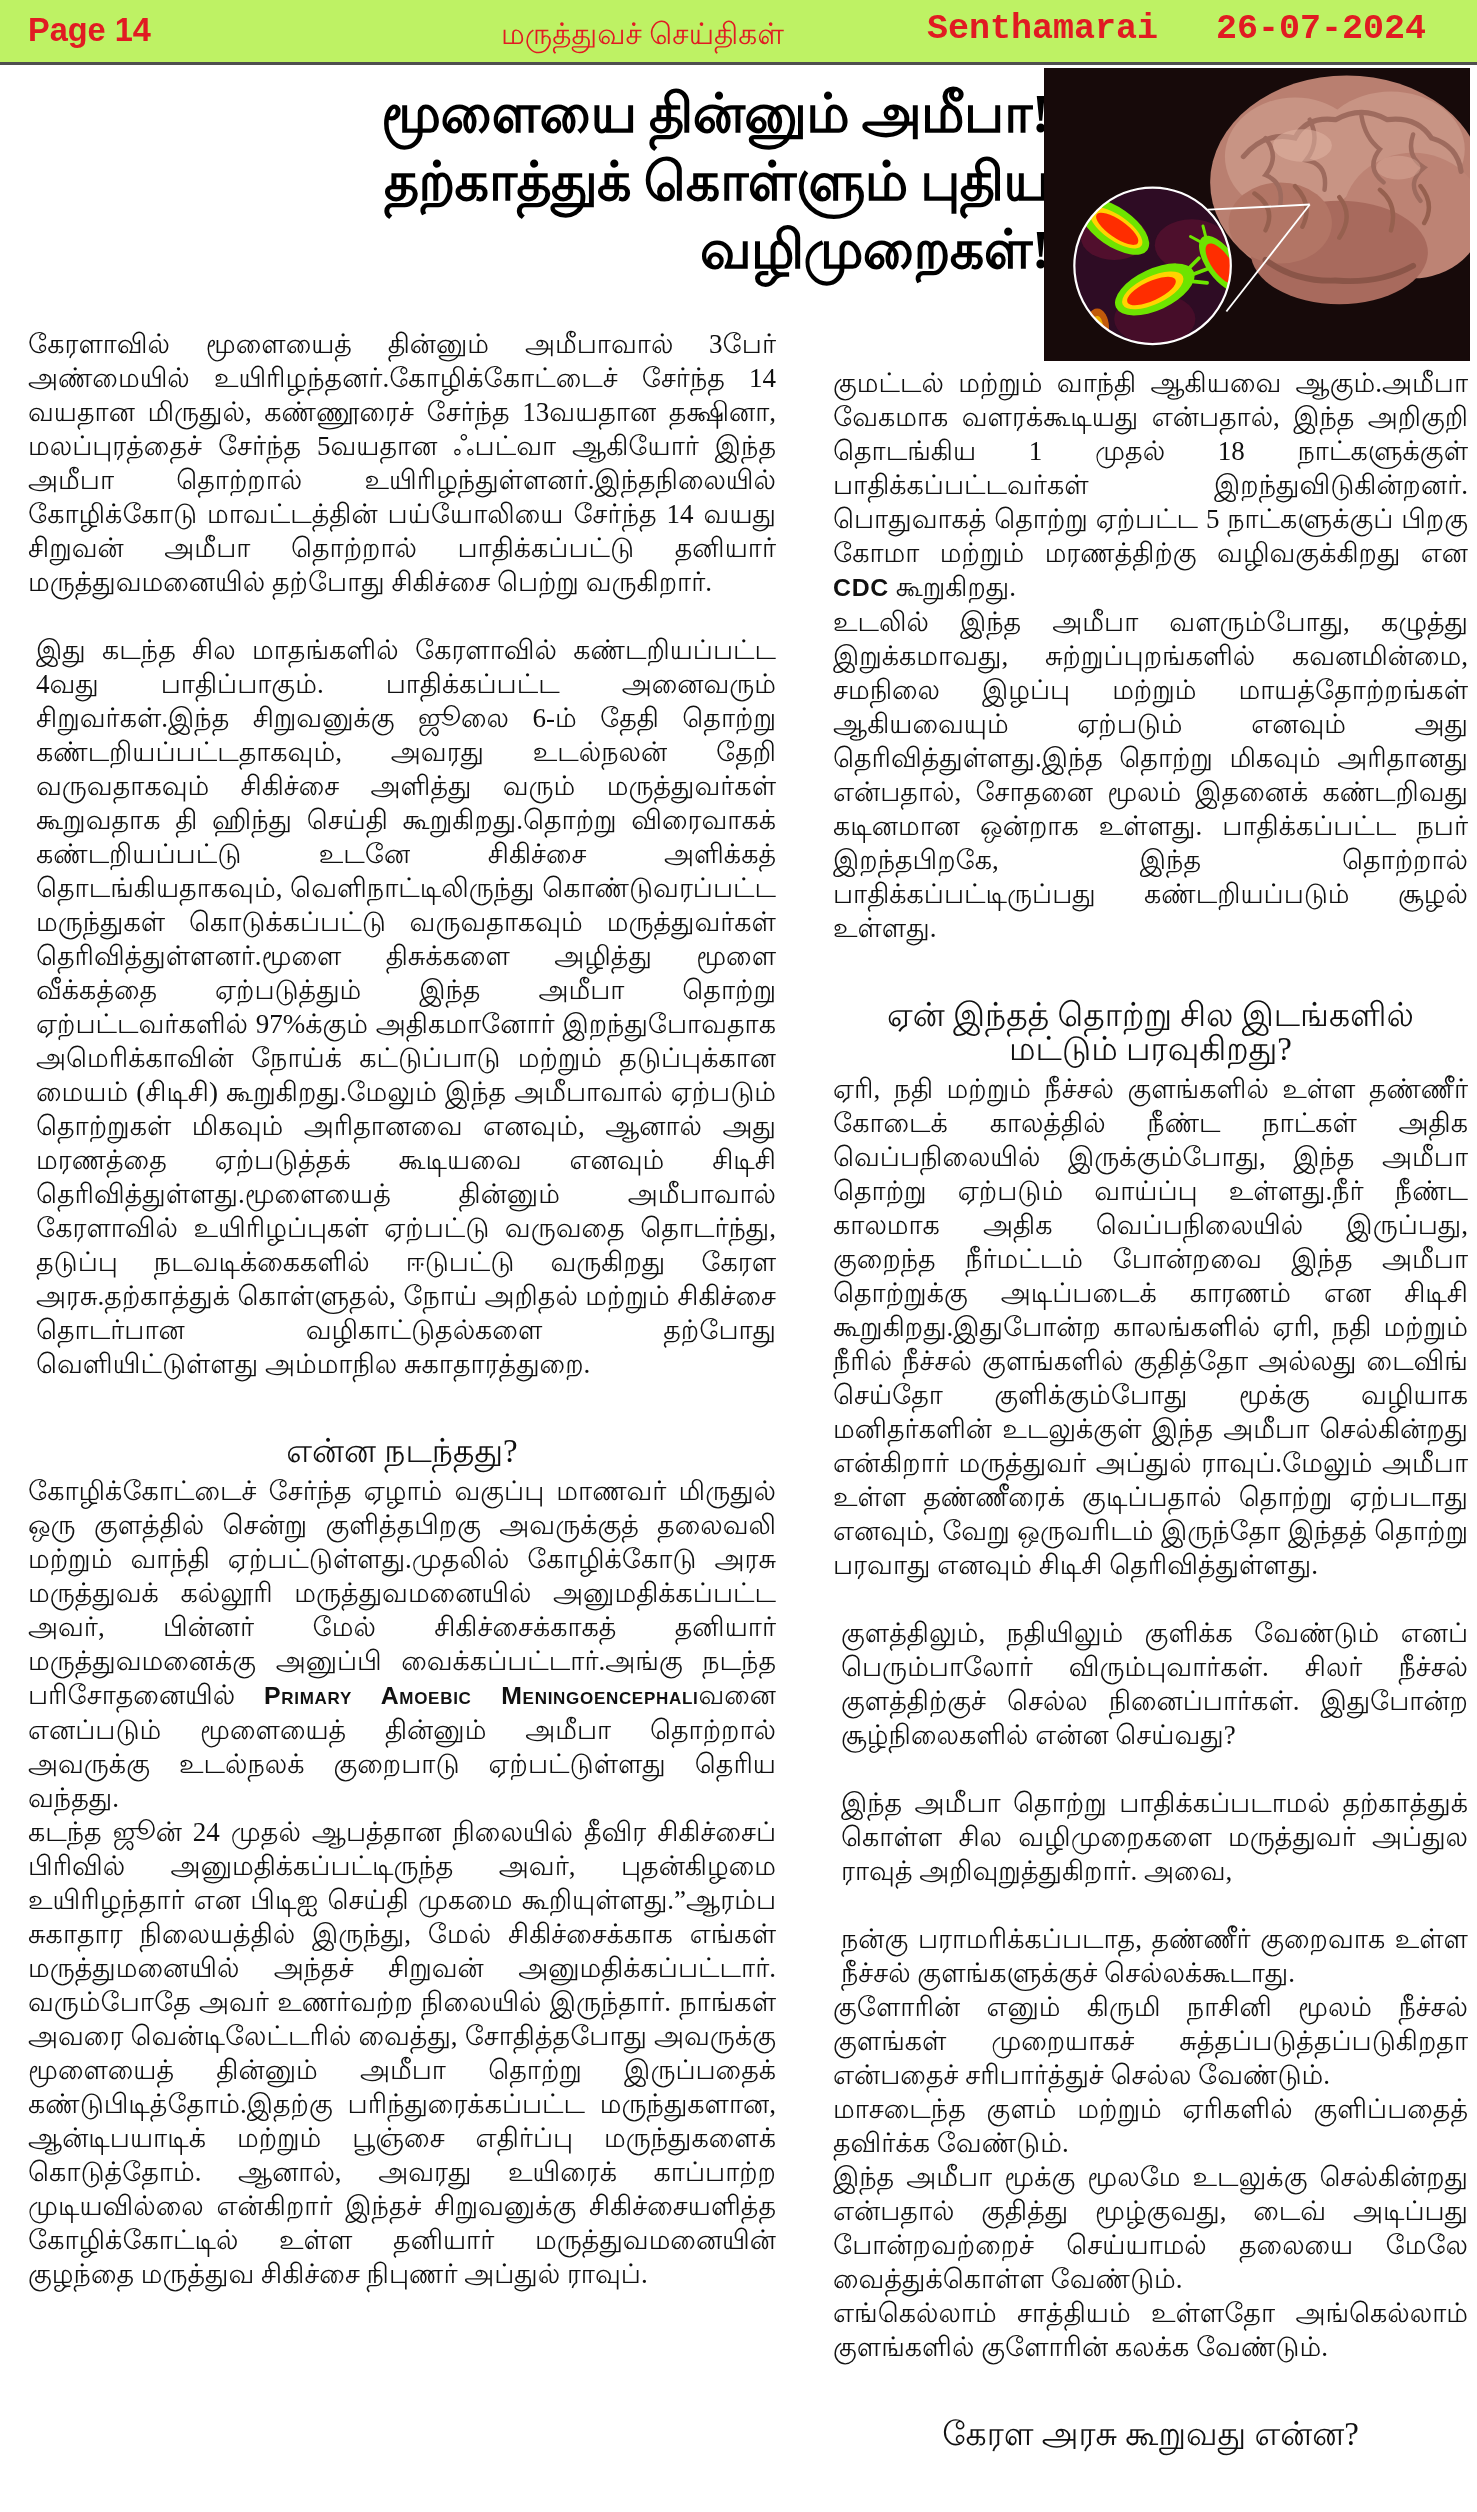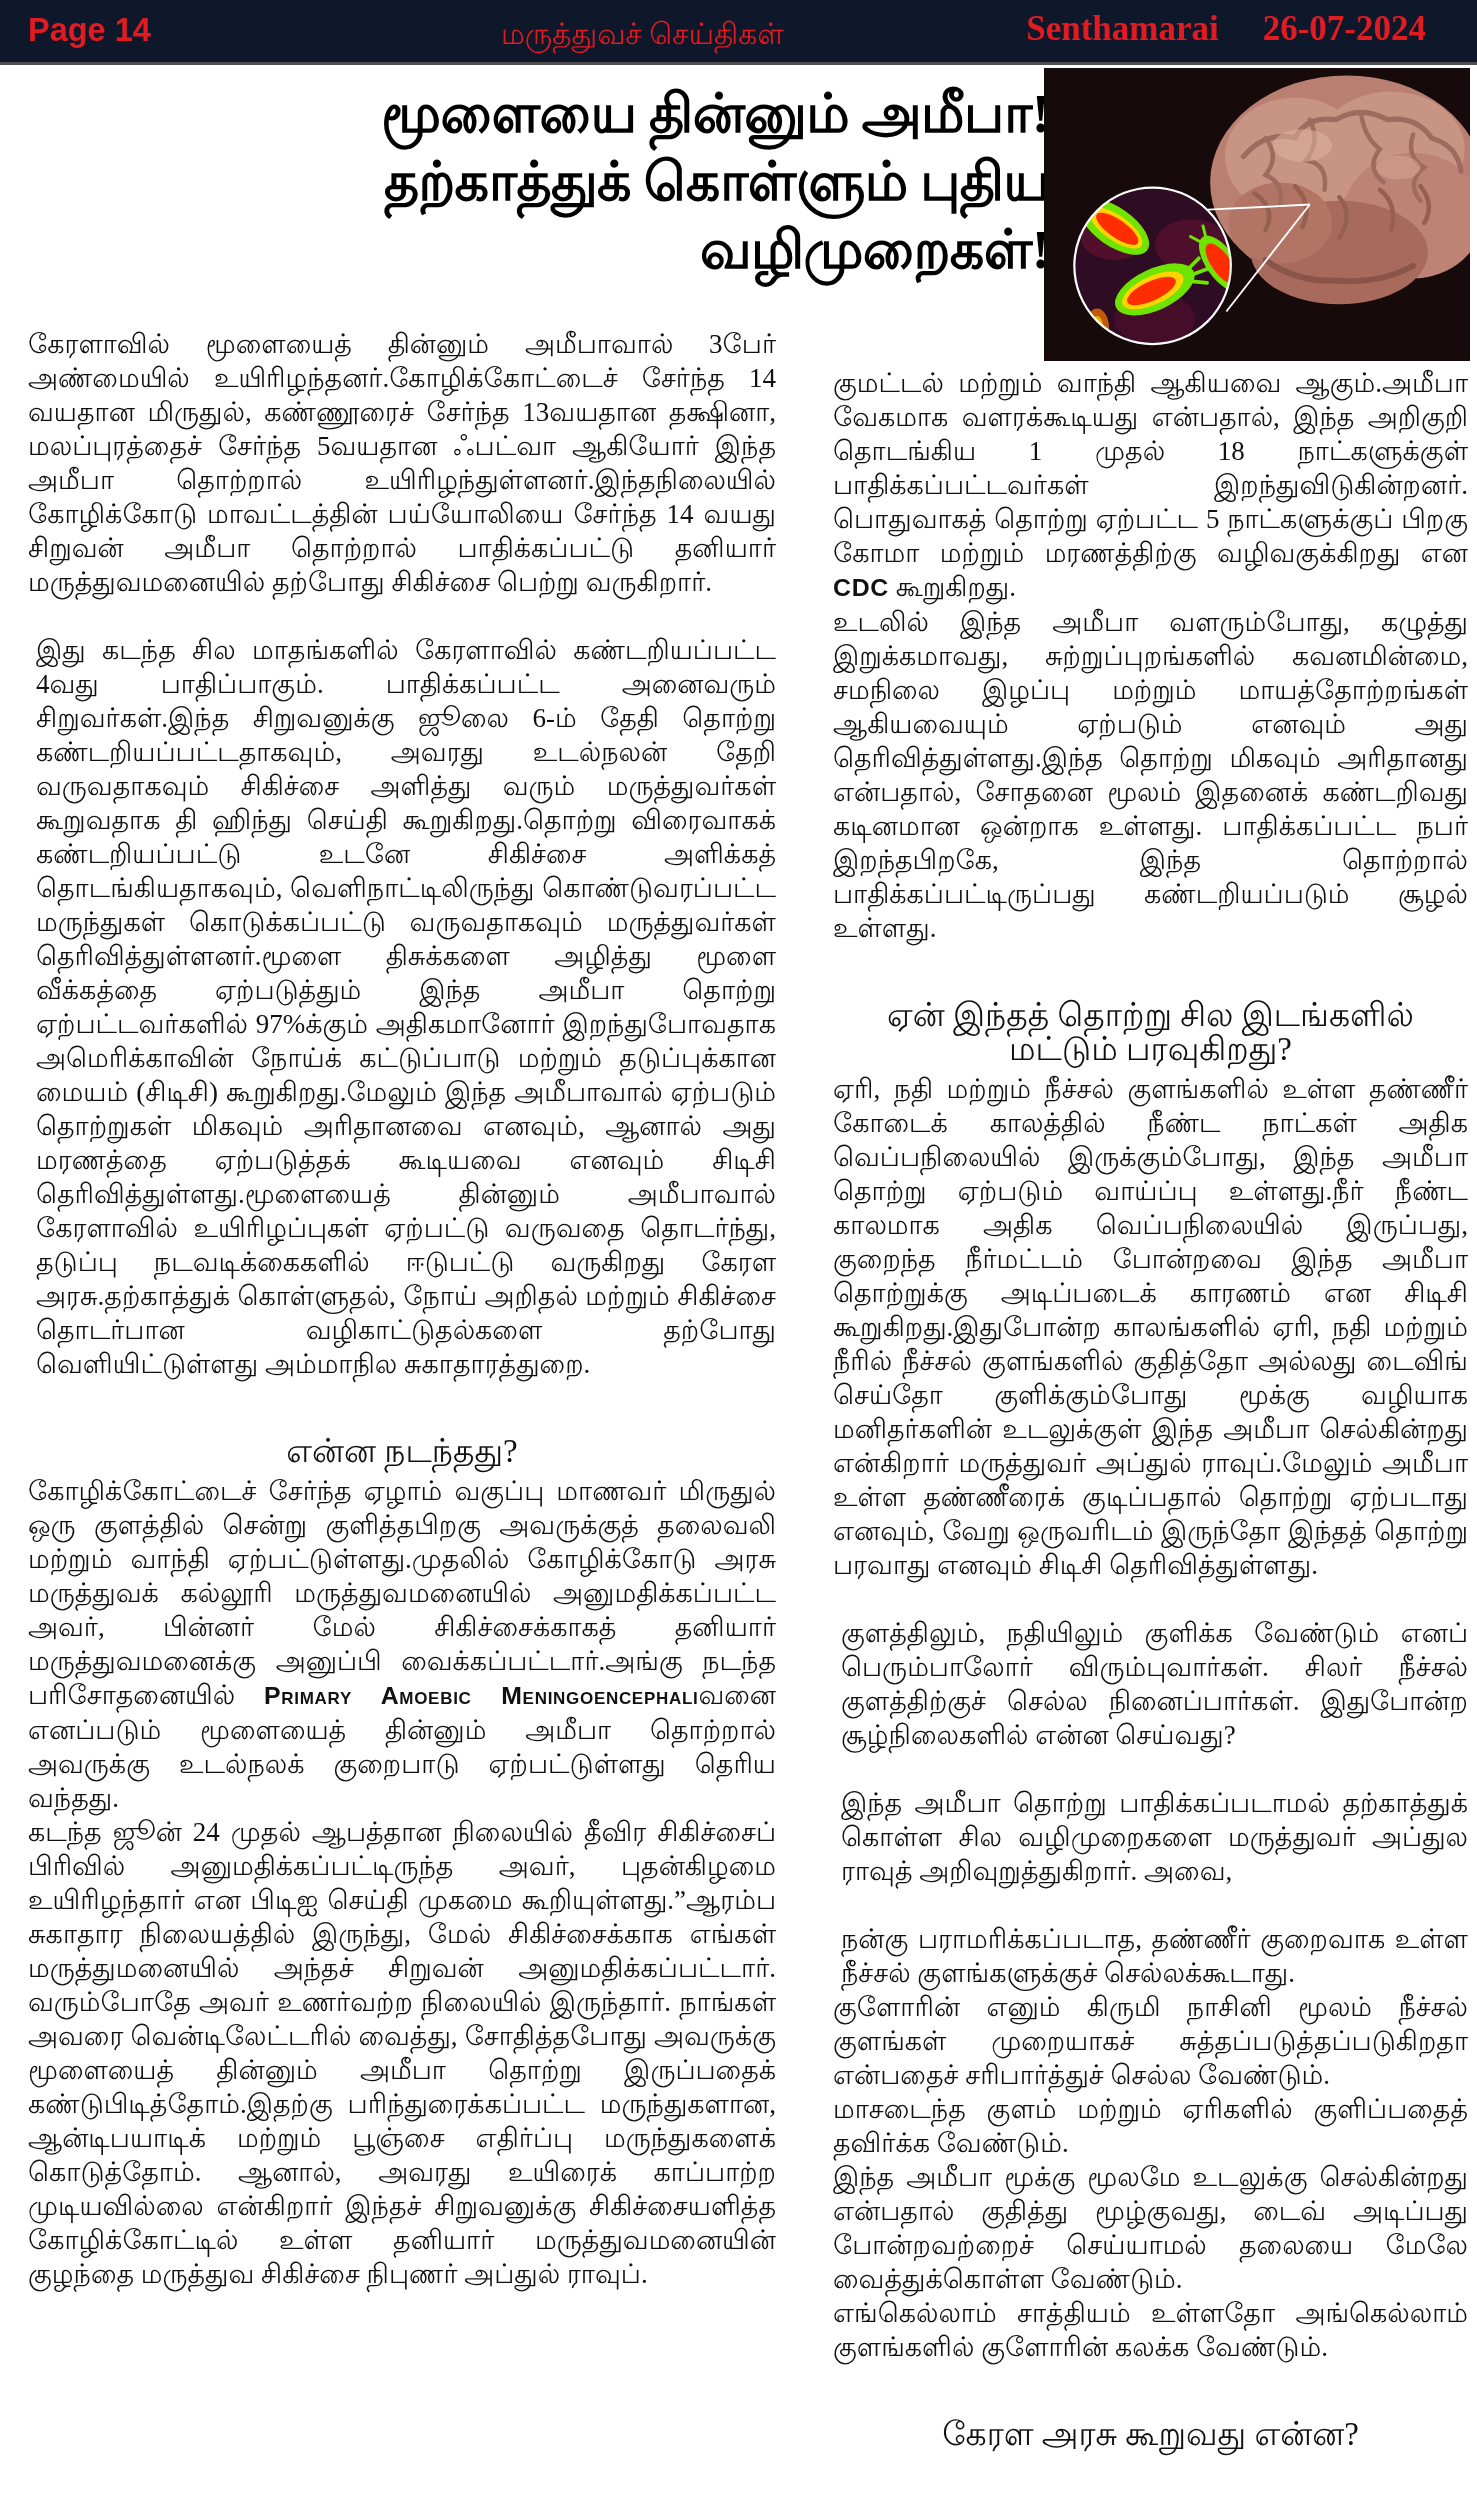--- a/index.html
+++ b/index.html
@@ -12,36 +12,36 @@
   body{
     position:relative;
     background:#ffffff;
     color:var(--ink);
     font-family:"Liberation Serif","DejaVu Serif",serif;
     overflow:hidden;
   }
   
   .header{
     position:absolute;top:0;left:0;width:1478px;height:65px;
-    background:#0f172a;border-bottom:3px solid #4f4f4f;
+    background:#bef264;border-bottom:3px solid #4f4f4f;
   }
   .page-num{
     position:absolute;left:28px;top:11.8px;
     font-family:"Liberation Sans","DejaVu Sans",sans-serif;
     font-weight:bold;font-size:32.5px;color:var(--red);
   }
   .section-title{
     position:absolute;left:443px;top:17.7px;width:399px;text-align:center;
     font-size:29.6px;color:var(--red);
   }
   .masthead{
     position:absolute;right:52px;top:8.9px;
-    font-family:Liberation Serif, serif;
+    font-family:Liberation Mono, monospace;
     font-weight:bold;font-size:35px;color:var(--red);
-    display:flex;gap:44px;
+    display:flex;gap:58px;
   }
   
   .headline{
     position:absolute;left:33px;top:80px;width:1016px;
     text-align:right;font-weight:bold;color:#000;
     font-size:54px;line-height:1.26;letter-spacing:-0.7px;
   }
   
   .photo{
     position:absolute;left:1044px;top:68px;width:426px;height:293px;

